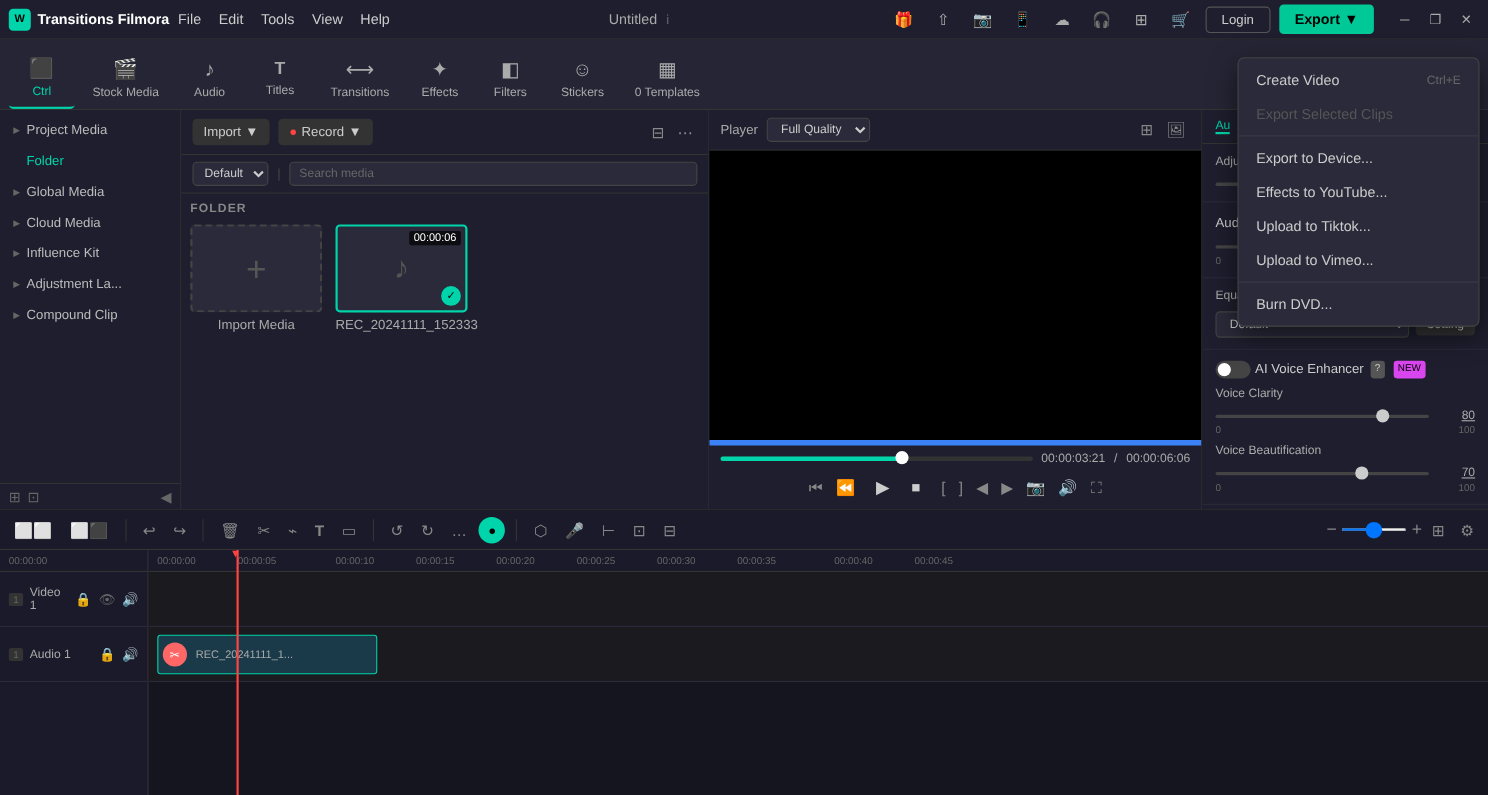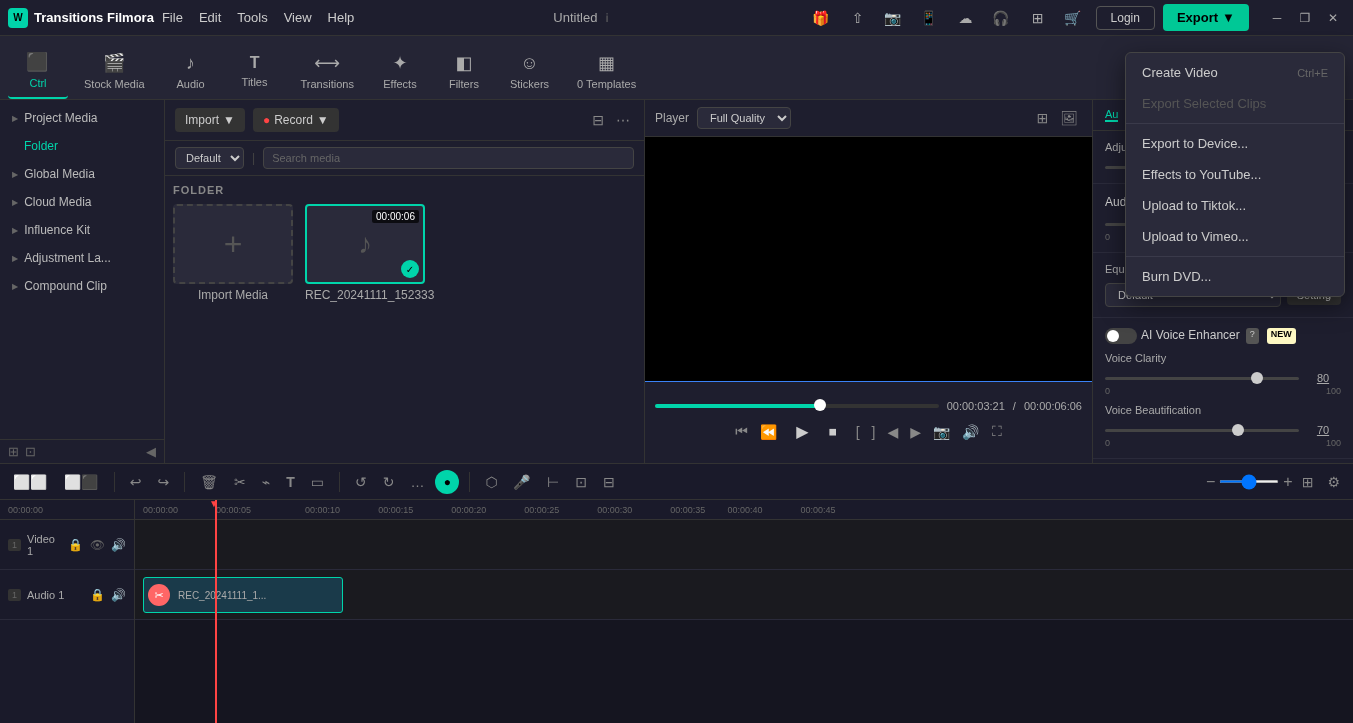--- a/index.html
+++ b/index.html
@@ -59,50 +59,50 @@
     .teal-border { border: 2px solid #00d4aa !important; }
     
     
     #player-panel { flex: 1; background: #151520; display: flex; flex-direction: column; border-right: 1px solid #333; }
     #player-header { display: flex; align-items: center; padding: 6px 10px; border-bottom: 1px solid #333; gap: 8px; background: #1e1e2e; }
     #player-header .player-label { font-size: 12px; color: #aaa; }
     .quality-select { background: #2a2a3a; border: 1px solid #444; color: #ccc; padding: 3px 8px; border-radius: 4px; font-size: 11px; }
     .player-view-btns { display: flex; gap: 4px; margin-left: auto; }
     .pv-btn { background: none; border: none; color: #888; cursor: pointer; font-size: 14px; padding: 4px; }
     #player-video { flex: 1; background: #000; display: flex; align-items: center; justify-content: center; }
-    #player-controls { background: #1e1e2e; padding: 18px 10px; border-top: 1px solid #3b82f6; }
+    #player-controls { background: #1e1e2e; padding: 6px 10px; border-top: 5px solid #3b82f6; }
     #player-timeline { display: flex; align-items: center; gap: 8px; margin-bottom: 6px; }
     .timeline-bar-container { flex: 1; height: 4px; background: #333; border-radius: 2px; position: relative; cursor: pointer; }
     .timeline-progress { height: 100%; background: #00d4aa; border-radius: 2px; width: 58%; }
     .timeline-handle { position: absolute; top: -5px; left: 58%; width: 12px; height: 12px; background: #fff; border-radius: 50%; transform: translateX(-50%); }
     .time-display { font-size: 11px; color: #aaa; white-space: nowrap; }
     #playback-btns { display: flex; align-items: center; justify-content: center; gap: 12px; }
     .pb-btn { background: none; border: none; color: #ccc; cursor: pointer; font-size: 16px; padding: 4px; }
     .extra-btns { display: flex; align-items: center; gap: 6px; }
     .ex-btn { background: none; border: none; color: #888; cursor: pointer; font-size: 14px; padding: 3px; }
     
     
     #right-panel { width: 260px; background: #1e1e2e; display: flex; flex-direction: column; flex-shrink: 0; overflow-y: auto; }
     #right-panel-header { padding: 8px 12px; border-bottom: 1px solid #333; display: flex; align-items: center; gap: 6px; }
     .rp-tab { font-size: 11px; color: #aaa; cursor: pointer; }
     .rp-tab.active { color: #00d4aa; border-bottom: 2px solid #00d4aa; }
     .rp-section { padding: 10px 12px; border-bottom: 1px solid #2a2a3a; }
     .rp-section-title { font-size: 11px; color: #aaa; margin-bottom: 8px; display: flex; align-items: center; justify-content: space-between; }
     .rp-slider-row { display: flex; align-items: center; gap: 6px; }
     .rp-slider { flex: 1; -webkit-appearance: none; height: 3px; background: #444; border-radius: 2px; outline: none; cursor: pointer; }
     .rp-slider::-webkit-slider-thumb { -webkit-appearance: none; width: 12px; height: 12px; background: #ccc; border-radius: 50%; cursor: pointer; }
-    .rp-val { font-size: 11px; color: #aaa; min-width: 36px; text-align: center; text-decoration: underline; }
+    .rp-val { font-size: 11px; color: #aaa; min-width: 36px; text-align: right; text-decoration: underline; }
     .rp-toggle { width: 32px; height: 16px; background: #00d4aa; border-radius: 8px; position: relative; cursor: pointer; }
     .rp-toggle::after { content: ''; position: absolute; right: 2px; top: 2px; width: 12px; height: 12px; background: #fff; border-radius: 50%; }
     .rp-toggle.off { background: #444; }
     .rp-toggle.off::after { right: auto; left: 2px; }
     .rp-row { display: flex; align-items: center; justify-content: space-between; margin-bottom: 8px; }
     .eq-select { background: #2a2a3a; border: 1px solid #444; color: #ccc; padding: 4px 8px; border-radius: 4px; font-size: 11px; flex: 1; }
     .eq-setting-btn { background: #333; border: none; color: #ccc; padding: 4px 10px; border-radius: 4px; font-size: 11px; cursor: pointer; margin-left: 6px; }
-    .badge-new { background: #fef9c3; color: #000; font-size: 9px; padding: 1px 4px; border-radius: 3px; font-weight: 700; margin-left: 4px; }
+    .badge-new { background: #d946ef; color: #000; font-size: 9px; padding: 1px 4px; border-radius: 3px; font-weight: 400; margin-left: 4px; }
     .badge-q { background: #555; color: #ccc; font-size: 9px; padding: 1px 4px; border-radius: 3px; margin-left: 2px; }
     .slider-range-row { display: flex; justify-content: space-between; font-size: 9px; color: #666; margin-top: 2px; }
     
     
     #timeline { background: #151520; border-top: 1px solid #333; height: 260px; display: flex; flex-direction: column; position: absolute; bottom: 0; left: 0; right: 0; }
     #timeline-toolbar { display: flex; align-items: center; padding: 4px 8px; border-bottom: 1px solid #333; background: #1a1a2a; gap: 6px; height: 36px; }
     .tl-btn { background: none; border: none; color: #888; cursor: pointer; font-size: 14px; padding: 3px 5px; }
     .tl-sep { width: 1px; height: 20px; background: #333; margin: 0 4px; }
     .tl-green-circle { width: 24px; height: 24px; background: #00d4aa; border-radius: 50%; display: flex; align-items: center; justify-content: center; color: #000; font-size: 12px; cursor: pointer; }
     .tl-zoom-controls { display: flex; align-items: center; gap: 4px; margin-left: auto; }
@@ -497,21 +497,21 @@
       <div id="timeline-ruler">
         <div class="ruler-marks">
           <span class="ruler-mark">00:00:00</span>
           <span class="ruler-mark" style="margin-left:30px;">00:00:05</span>
           <span class="ruler-mark" style="margin-left:46px;">00:00:10</span>
           <span class="ruler-mark" style="margin-left:30px;">00:00:15</span>
           <span class="ruler-mark" style="margin-left:30px;">00:00:20</span>
           <span class="ruler-mark" style="margin-left:30px;">00:00:25</span>
           <span class="ruler-mark" style="margin-left:30px;">00:00:30</span>
           <span class="ruler-mark" style="margin-left:30px;">00:00:35</span>
-          <span class="ruler-mark" style="margin-left:14px;">00:00:40</span>
+          <span class="ruler-mark" style="margin-left:45px;">00:00:40</span>
           <span class="ruler-mark" style="margin-left:30px;">00:00:45</span>
         </div>
       </div>
 
       <div id="timeline-playhead"></div>
 
       <div class="track-row">
       </div>
 
       <div class="track-row">

